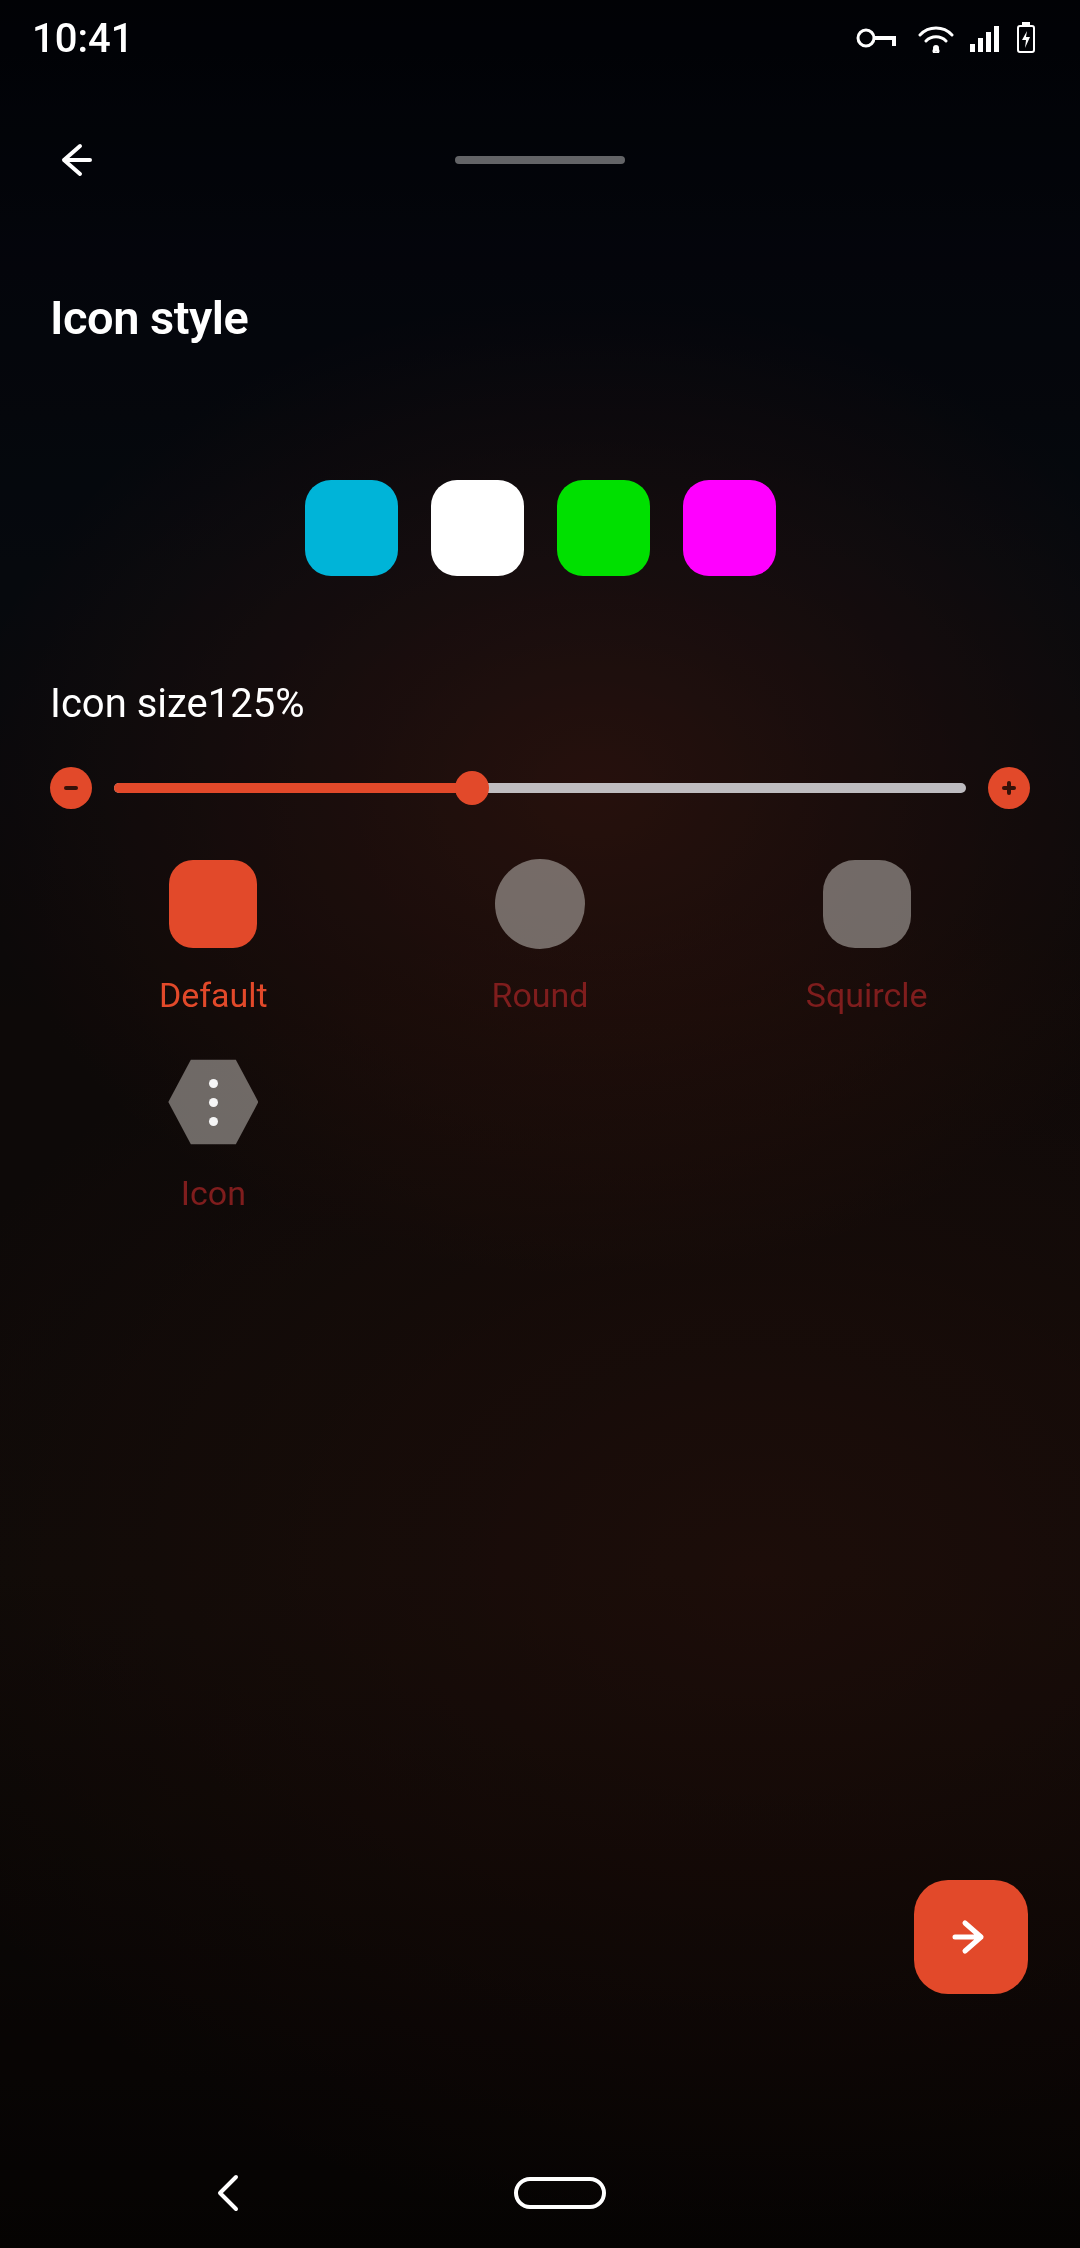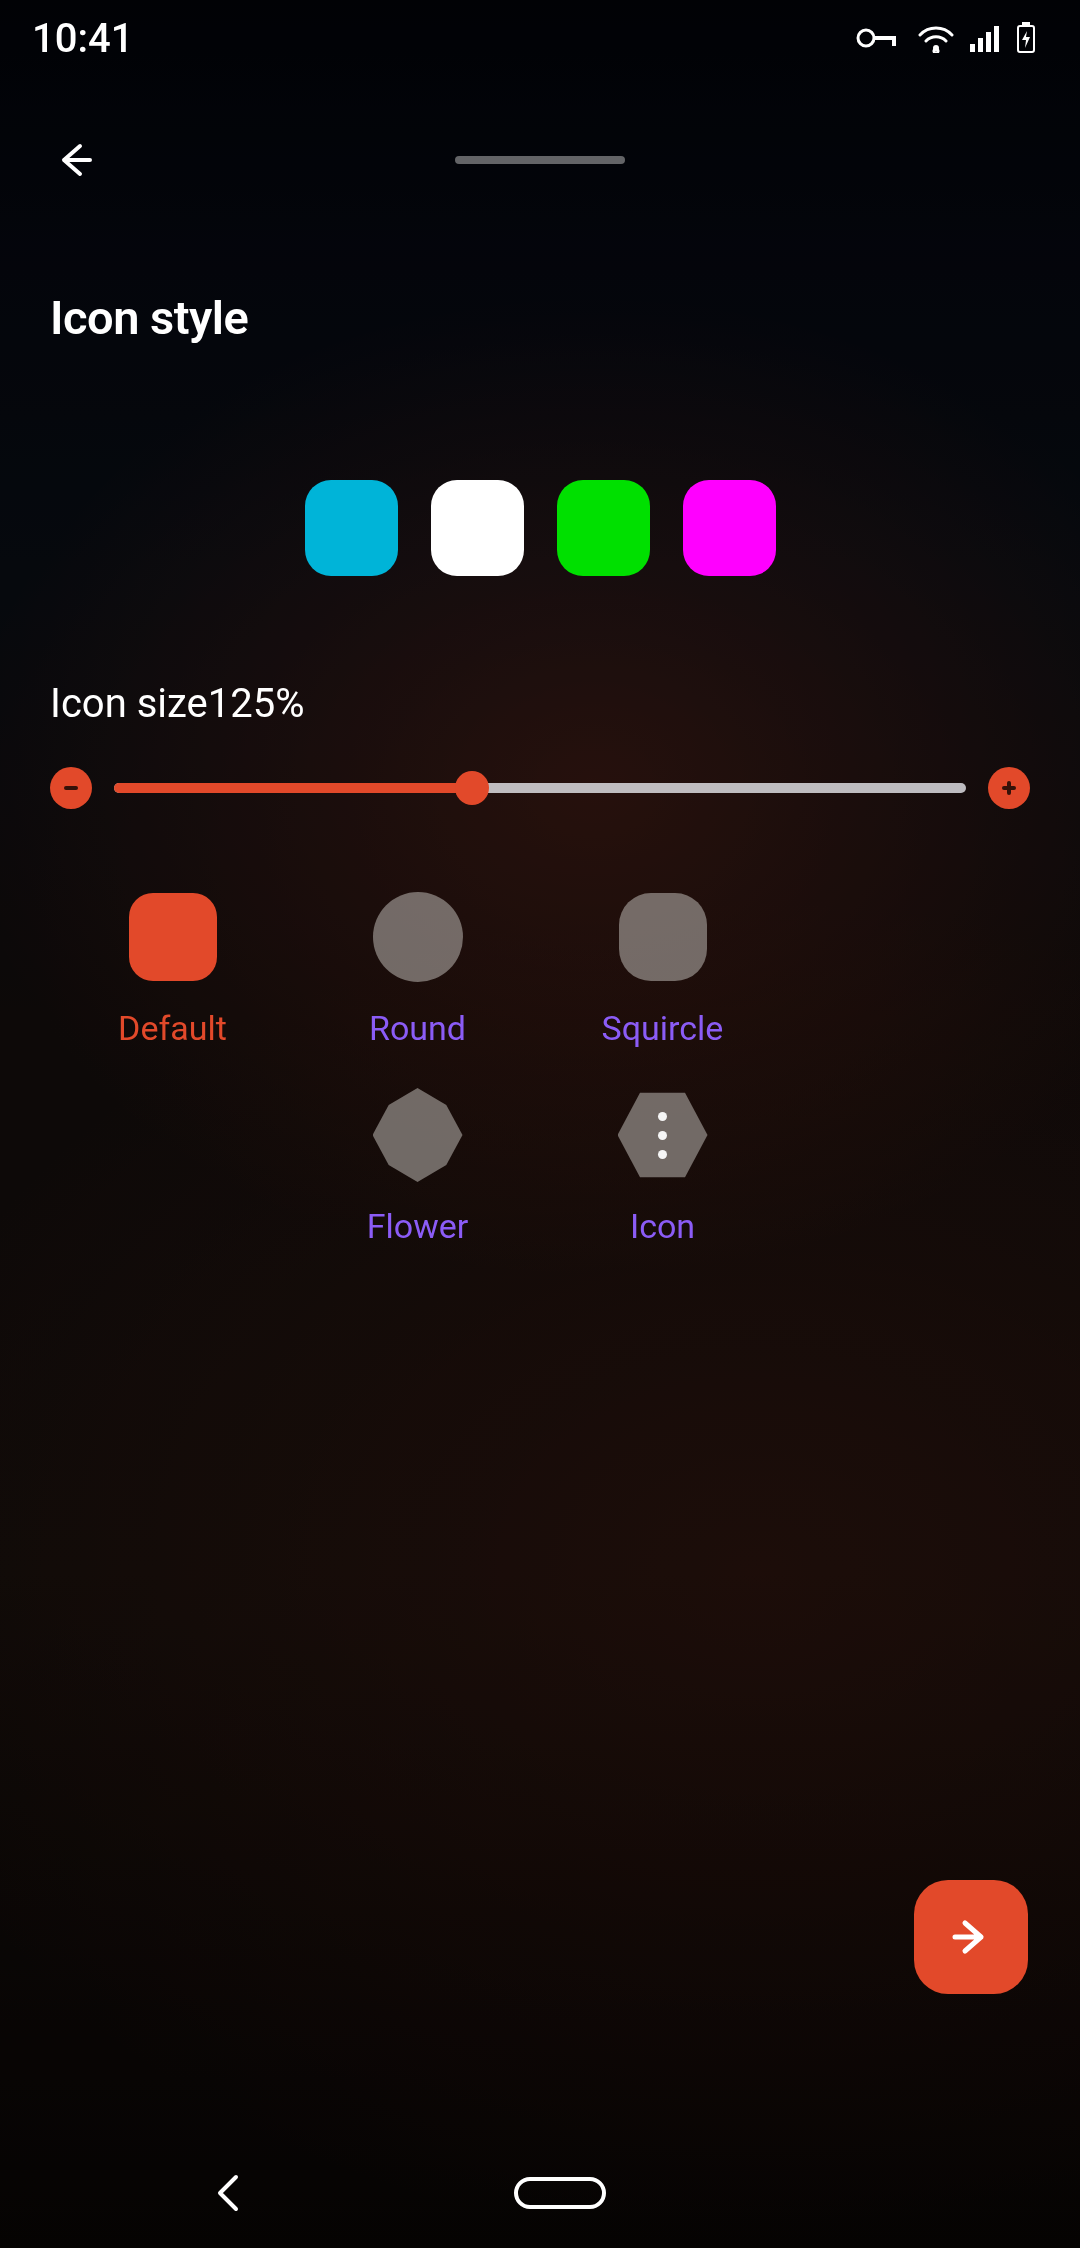--- a/index.html
+++ b/index.html
@@ -85,34 +85,34 @@
     position: absolute; top: 50%; left: 0; transform: translateY(-50%);
     height: 10px; border-radius: 5px;
   }
   .track-thumb {
     position: absolute; top: 50%; transform: translate(-50%,-50%);
     width: 34px; height: 34px; border-radius: 50%;
   }
 
   
   .shape-grid {
-    position: absolute; top: 892px; left: 50px; right: 50px;
-    display: grid; grid-template-columns: repeat(4, 1fr);
+    position: absolute; top: 859px; left: 50px; right: 50px;
+    display: grid; grid-template-columns: repeat(3, 1fr);
     row-gap: 42px; z-index: 5;
   }
   .shape-cell {
     display: flex; flex-direction: column; align-items: center; gap: 26px;
     cursor: pointer;
   }
   .shape-icon {
     width: 90px; height: 90px; display: flex; align-items: center; justify-content: center;
   }
   .shape-label { font-size: 34px; font-weight: 400; }
   .shape-cell.selected .shape-label { color: var(--accent); }
-  .shape-cell:not(.selected) .shape-label { color: #8b5cf6; }
+  .shape-cell:not(.selected) .shape-label { color: #7f1d1d; }
 
   .sh-default { width: 88px; height: 88px; border-radius: 24px; }
   .sh-round   { width: 90px; height: 90px; border-radius: 50%; background: rgba(170,165,160,0.62); }
   .sh-squircle{ width: 88px; height: 88px; border-radius: 32px; background: rgba(170,165,160,0.62); }
   .sh-rsquare { width: 88px; height: 88px; border-radius: 20px; background: rgba(170,165,160,0.62); }
   .sh-flower  {
     width: 94px; height: 94px; background: rgba(170,165,160,0.62);
     border-radius: 50%;
     clip-path: polygon(50% 0%, 82% 18%, 100% 50%, 82% 82%, 50% 100%, 18% 82%, 0% 50%, 18% 18%);
   }
@@ -229,26 +229,20 @@
         <div class="sh-round"></div>
       </div>
     <div class="shape-label">Round</div>
   </div>
   <div class="shape-cell">
     <div class="shape-icon">
         <div class="sh-squircle"></div>
       </div>
     <div class="shape-label">Squircle</div>
   </div>
-  <div class="shape-cell" style="grid-column:2">
-    <div class="shape-icon">
-        <div class="sh-flower"></div>
-      </div>
-    <div class="shape-label">Flower</div>
-  </div>
   <div class="shape-cell">
     <div class="shape-icon">
       <div class="sh-more">
         <div class="dots">
             <span></span>
             <span></span>
             <span></span>
           </div>
       </div>
     </div>

